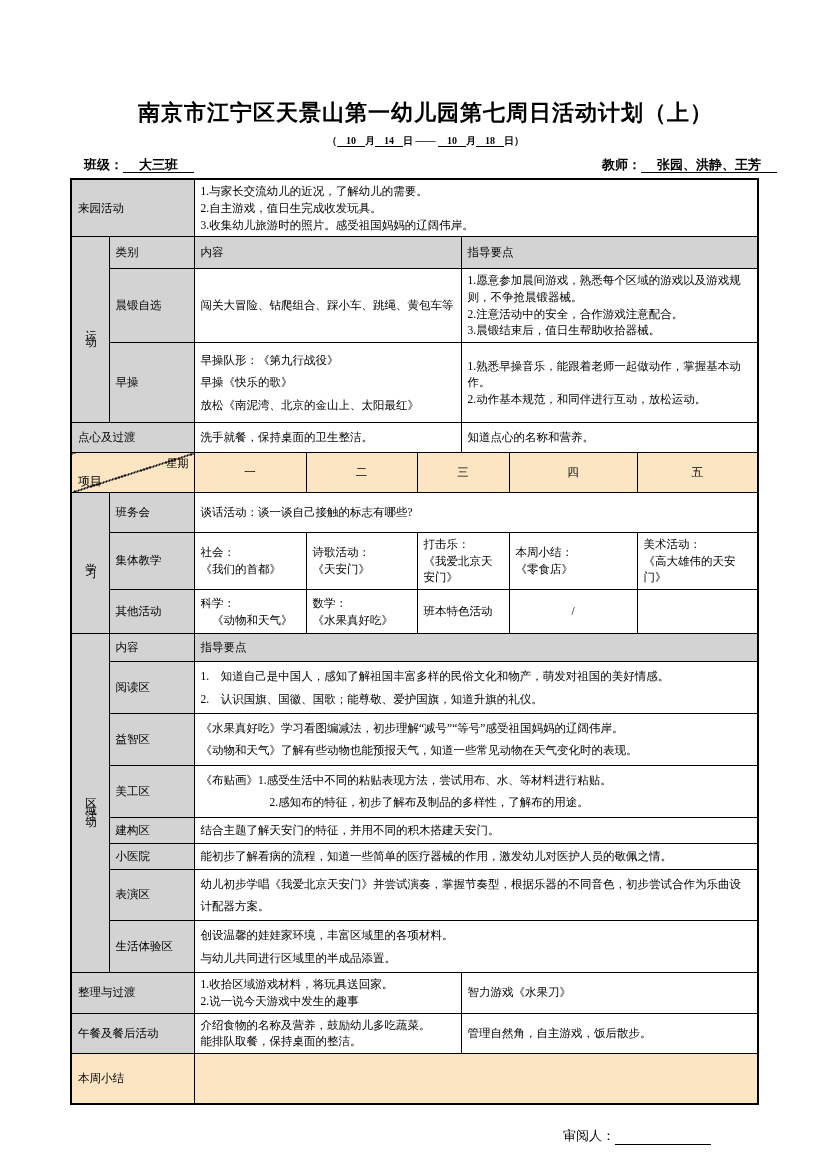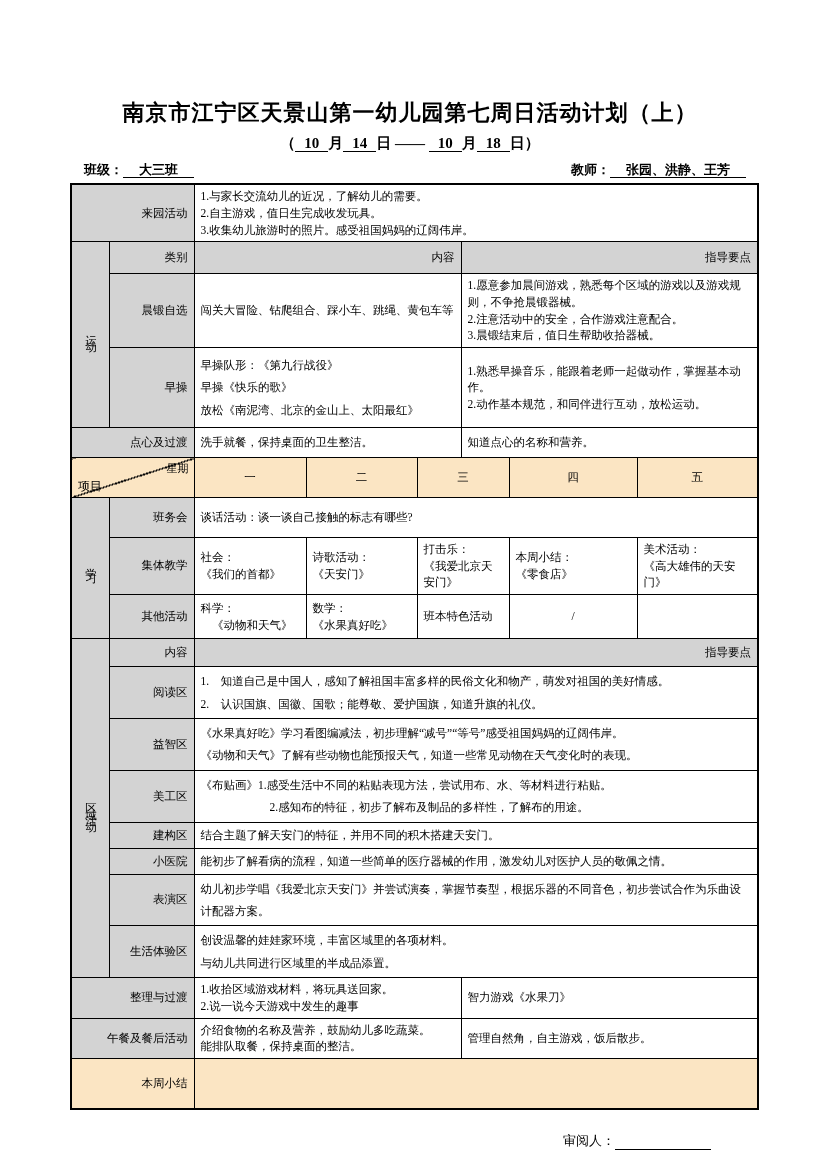--- a/index.html
+++ b/index.html
@@ -10,32 +10,32 @@
   *{box-sizing:border-box;margin:0;padding:0;}
   html,body{background:#ffffff;}
   body{
     width:827px;height:1170px;
     font-family:"Liberation Serif","DejaVu Serif",serif;
     color:var(--ink);
     position:relative;
   }
   .page{
     width:827px;height:1170px;
-    padding:100px 77px 0 70px;
+    padding:100px 46px 0 70px;
   }
   .doc-title{
     text-align:center;
     font-size:22px;
     font-weight:bold;
     letter-spacing:1px;
     line-height:1.2;
   }
   .doc-subtitle{
     text-align:center;
-    font-size:15px;
+    font-size:10px;
     font-weight:bold;
     margin-top:8px;
   }
   .doc-subtitle .num{
     text-decoration:none;
     border-bottom:1px solid #000;
     padding:0 9px;
     font-weight:bold;
   }
   .meta-row{
@@ -65,21 +65,21 @@
     border:1px solid #000;
     font-size:11.5px;
     line-height:1.5;
     padding:3px 6px;
     vertical-align:middle;
     overflow:hidden;
     word-break:break-all;
   }
   td.lbl{
     background:var(--grey-cell);
-    text-align:right;
+    text-align:left;
     font-size:12px;
     padding:2px 2px;
   }
   td.vlbl{
     background:var(--grey-cell);
     text-align:center;
     font-size:12px;
   }
   .vtext{
     writing-mode:vertical-lr;

